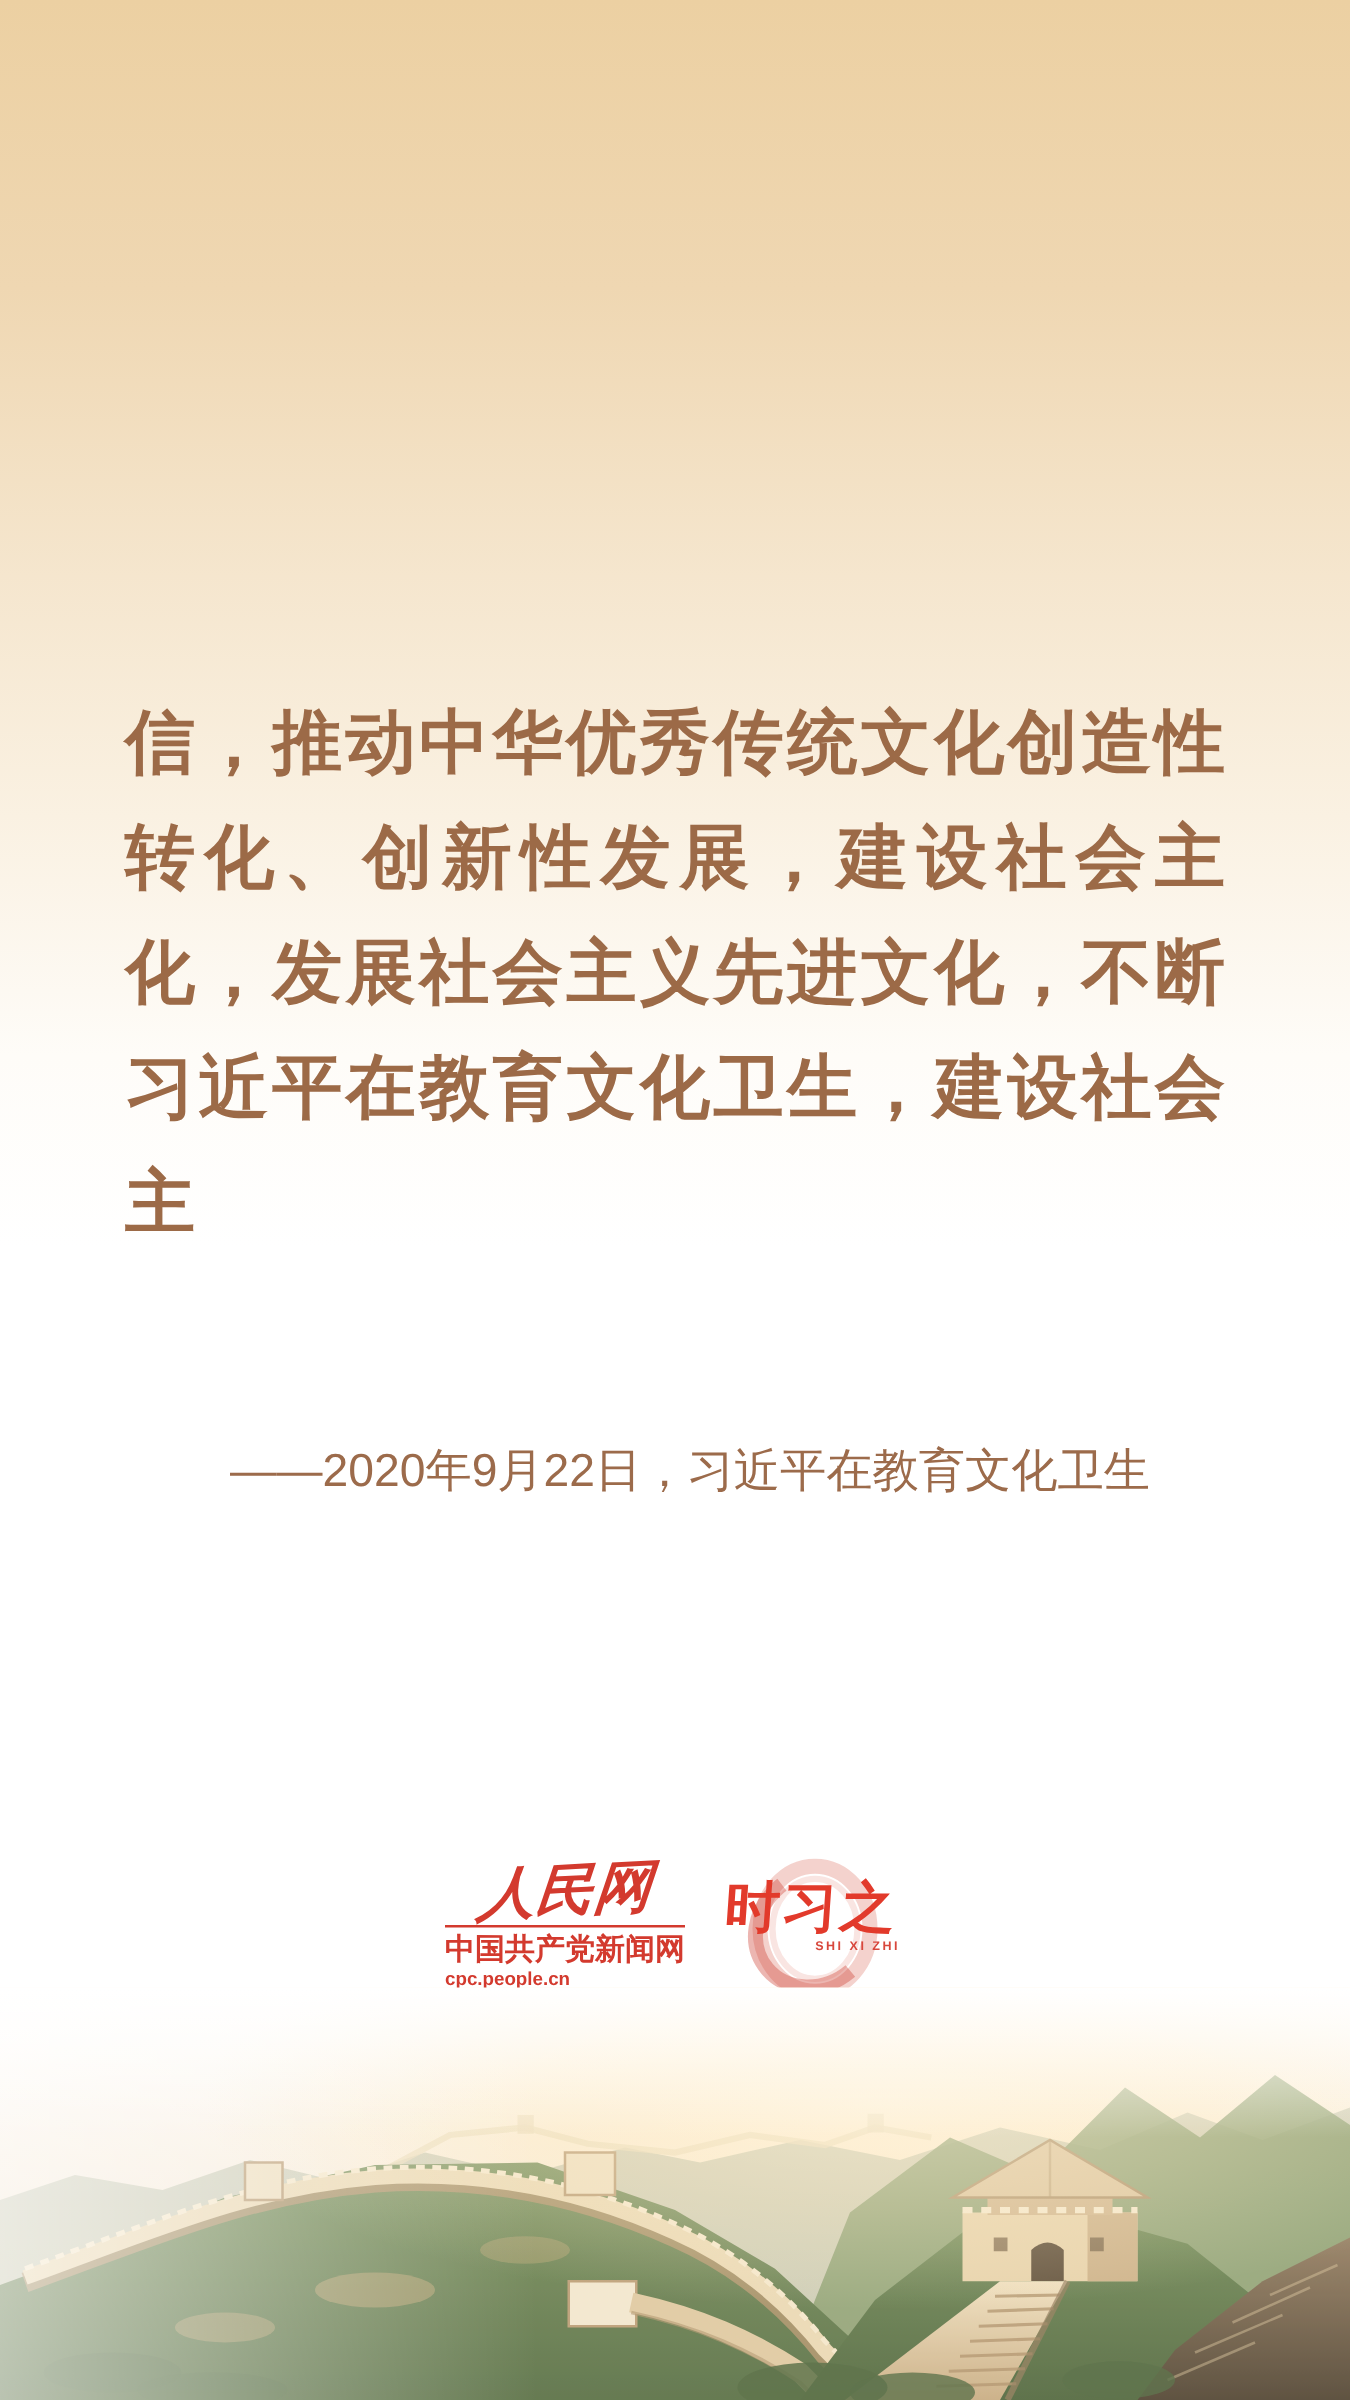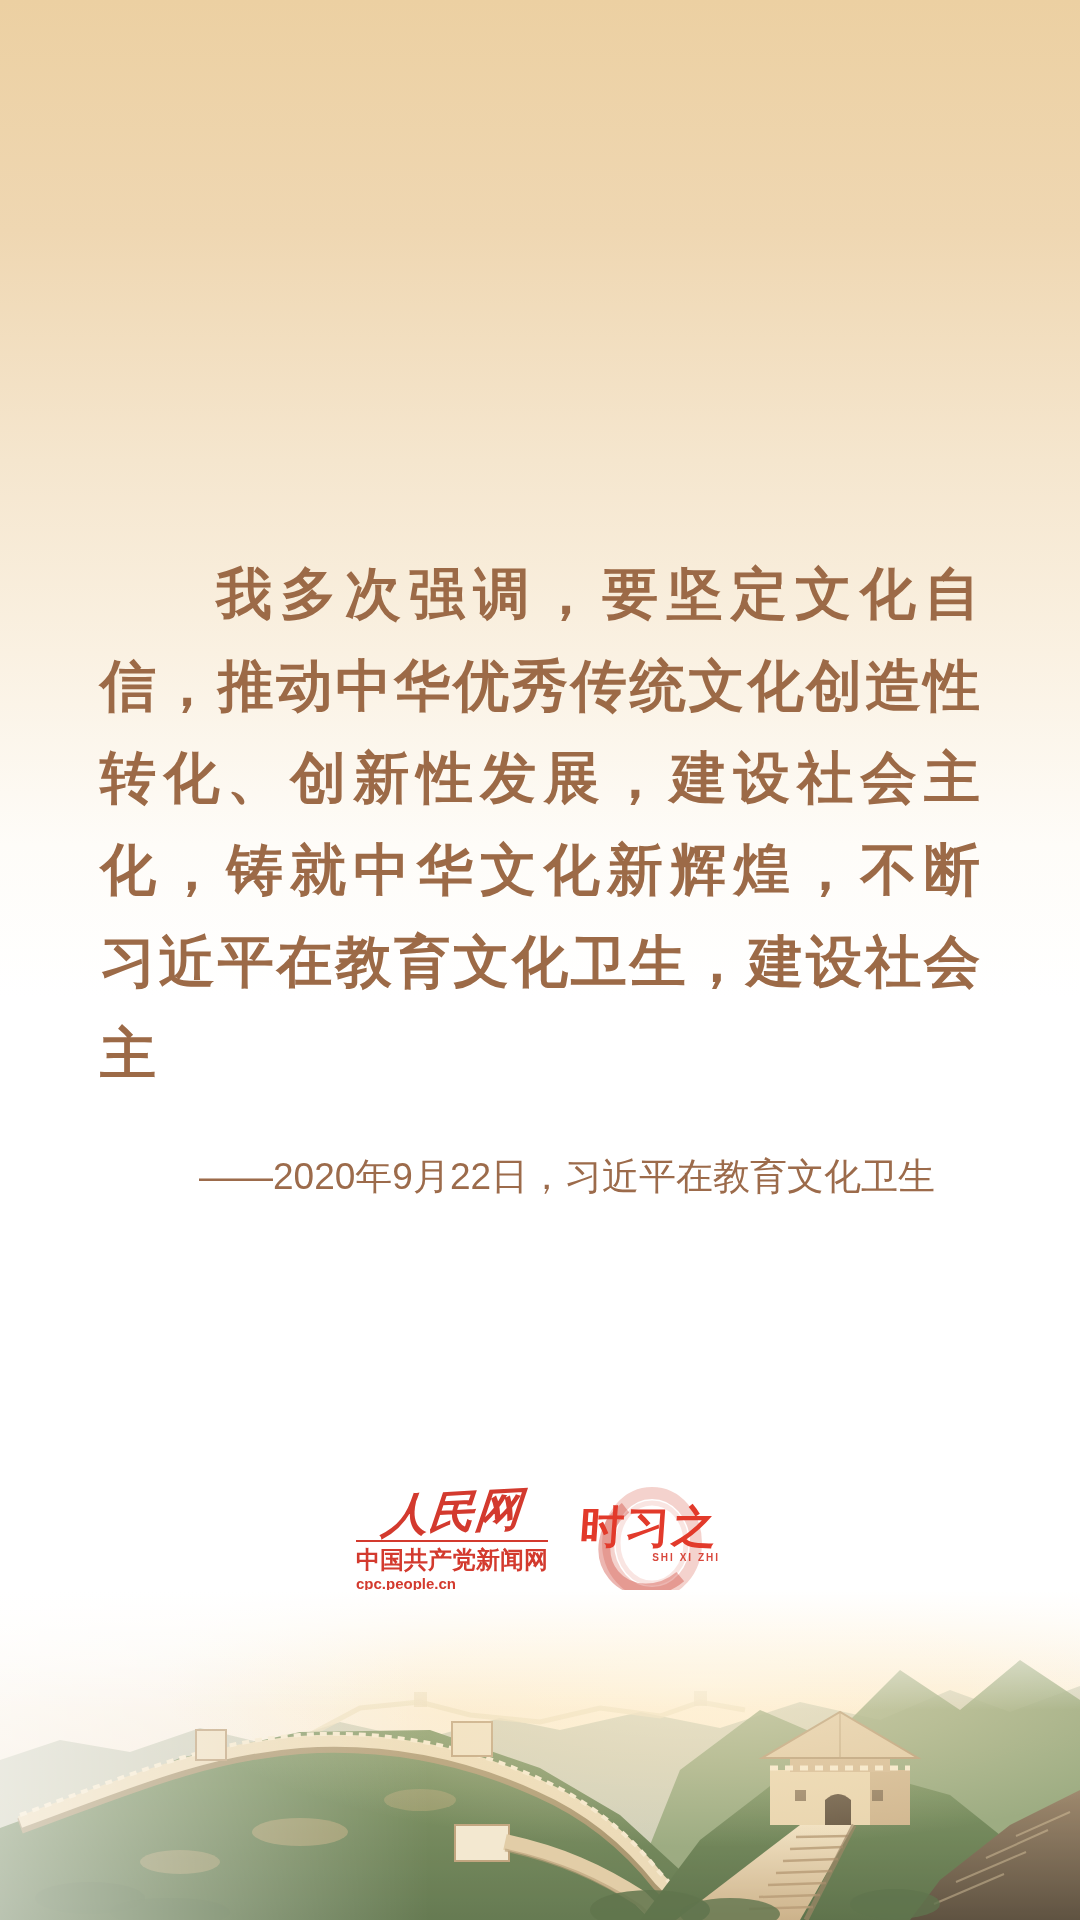--- a/index.html
+++ b/index.html
@@ -26,21 +26,21 @@
   .q-line{
     line-height:92px;height:92px;
     text-align:justify;text-align-last:justify;
     letter-spacing:0;
   }
   .q-line.first{text-indent:116px;}
   .q-line.last{text-align-last:left;}
   
   .attr-block{
     position:absolute;left:100px;top:1150px;width:880px;
-    color:#9c6b4b;font-weight:400;font-size:37px;margin-left:15px;
+    color:#9c6b4b;font-weight:400;font-size:37px;
   }
   .attr-line{line-height:54px;}
   .attr-line.first{text-indent:84px;}
   
   .footer-logos{
     position:absolute;top:1486px;left:0;width:1080px;
     display:flex;justify-content:center;align-items:flex-start;gap:26px;
   }
   .people-logo{width:192px;color:#d33a2e;text-align:center;}
   .people-script{
@@ -74,24 +74,23 @@
   
   .photo{position:absolute;left:0;top:1590px;width:1080px;height:330px;}
   .photo svg{display:block;}
 </style>
 </head>
 <body>
 
 <div class="poster">
 
   <div class="quote-block">
-    <div class="q-line first">我多次强调，要坚定文化自</div>
     <div class="q-line">信，推动中华优秀传统文化创造性</div>
     <div class="q-line">转化、创新性发展，建设社会主</div>
-    <div class="q-line">化，铸就中华文化新辉煌，不断</div>
+    <div class="q-line">化，发展社会主义先进文化，不断</div>
     <div class="q-line">习近平在教育文化卫生，建设社会主</div>
   </div>
 
   <div class="attr-block">
     <div class="attr-line first">——2020年9月22日，习近平在教育文化卫生</div>
   </div>
 
   <div class="footer-logos">
 
     <div class="people-logo">

